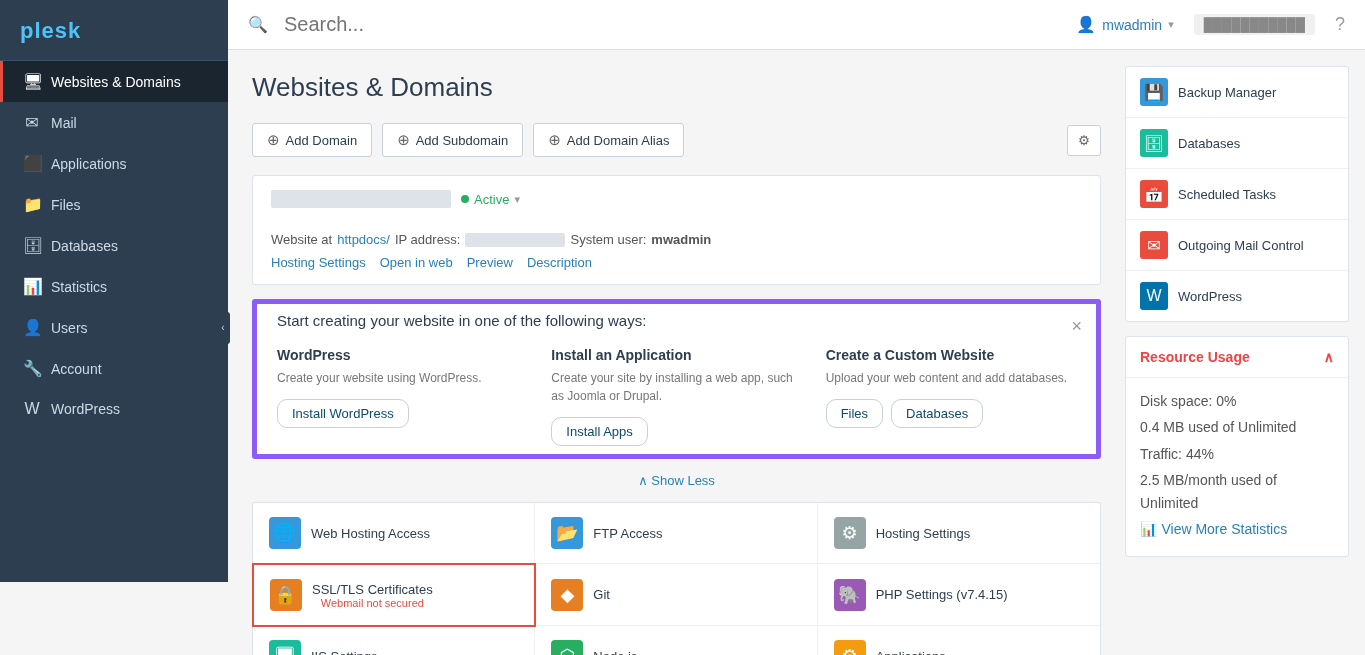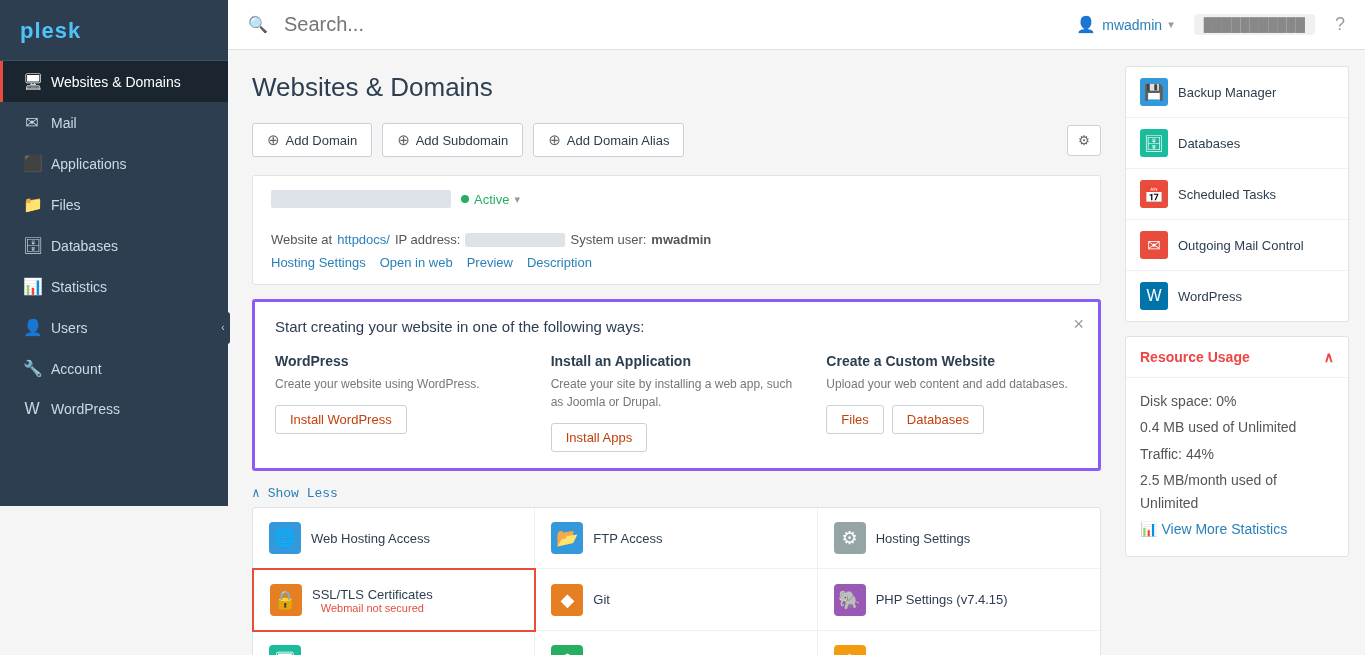--- a/index.html
+++ b/index.html
@@ -6,21 +6,21 @@
     body { font-family: -apple-system, BlinkMacSystemFont, 'Segoe UI', Arial, sans-serif; font-size: 14px; background: #f5f5f5; display: flex; height: 655px; overflow: hidden; }
 
     
     #sidebar {
       width: 228px;
       min-width: 228px;
       background: #2c3e50;
       color: #cdd9e5;
       display: flex;
       flex-direction: column;
-      height: 506px;
+      height: 582px;
       overflow-y: auto;
     }
     #sidebar-logo {
       padding: 18px 20px 16px;
       font-size: 22px;
       font-weight: bold;
       color: #fff;
       letter-spacing: 1px;
       border-bottom: 1px solid #3a4f63;
     }
@@ -163,57 +163,57 @@
     .green-dot { width: 8px; height: 8px; border-radius: 50%; background: #27ae60; display: inline-block; }
     #domain-info { font-size: 13px; color: #555; display: flex; align-items: center; gap: 5px; flex-wrap: wrap; margin-bottom: 8px; }
     #domain-info a { color: #2980b9; text-decoration: none; }
     #ip-blurred { background: #dde3e9; height: 14px; width: 100px; border-radius: 2px; display: inline-block; vertical-align: middle; }
     #domain-links { display: flex; gap: 14px; font-size: 13px; }
     #domain-links a { color: #2980b9; text-decoration: none; }
 
     
     #start-box {
       background: #fff;
-      border: 3px solid #8b5cf6;
-      border-radius: 3px;
-      padding: 16px 20px;
+      border: 5px solid #8b5cf6;
+      border-radius: 3px;
+      padding: 8px 20px;
       margin-bottom: 14px;
       position: relative;
       margin-top: 12px;
     }
     #start-box-title { font-size: 15px; color: #2c3e50; margin-bottom: 18px; font-weight: 400; }
     #start-box-close {
       position: absolute;
       right: 14px;
       top: 12px;
       color: #999;
       cursor: pointer;
       font-size: 18px;
     }
     #start-options { display: flex; gap: 24px; }
     .start-option { flex: 1; }
     .start-option h3 { font-size: 14px; font-weight: 600; color: #2c3e50; margin-bottom: 6px; }
     .start-option p { font-size: 12px; color: #777; margin-bottom: 12px; line-height: 1.5; }
     .option-btn {
       background: #fff;
       border: 1px solid #c8d0d8;
-      border-radius: 3px;
+      border-radius: 10px;
       padding: 6px 14px;
       font-size: 13px;
-      color: #c2410c;
+      color: #0c4a6e;
       cursor: pointer;
     }
 
     
     #show-less {
+      text-align: center;
       color: #2980b9;
       font-size: 13px;
-      margin-bottom: 6px;
-      cursor: pointer;
-      font-family: Liberation Mono, monospace;
+      margin-bottom: 14px;
+      cursor: pointer;
     }
 
     
     #features-grid {
       display: grid;
       grid-template-columns: repeat(3, 1fr);
       gap: 0;
       background: #fff;
       border: 1px solid #dde3e9;
       border-radius: 3px;

